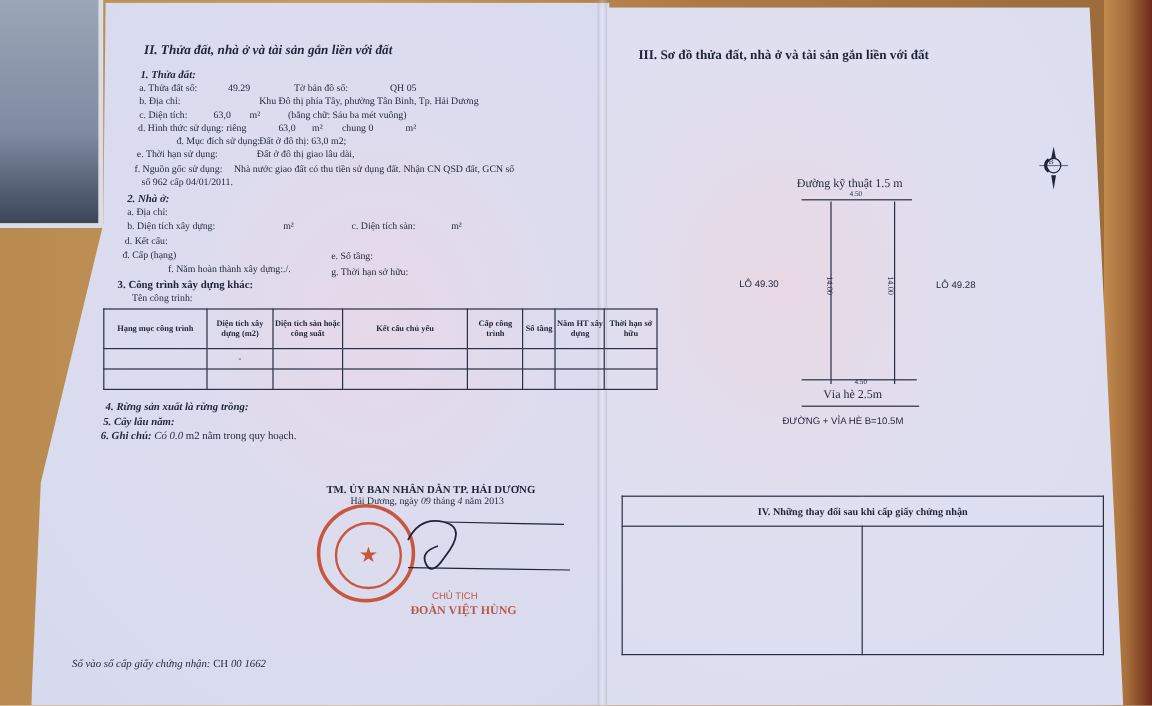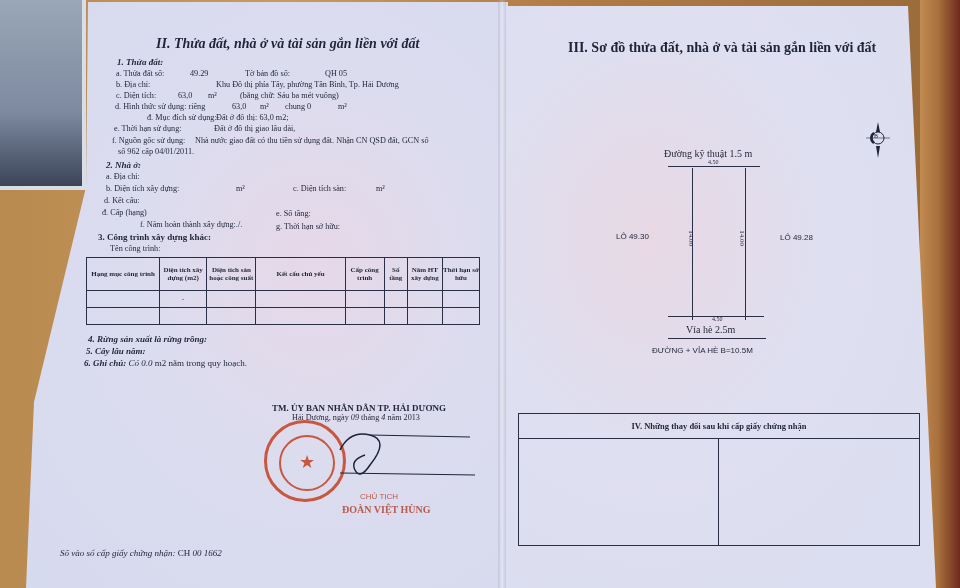--- a/index.html
+++ b/index.html
@@ -36,26 +36,26 @@
     .page-right {
       left:500px; top:6px; width:436px; height:582px;
       background: radial-gradient(ellipse at 35% 40%, #e8d8e4 0%, #dfdff0 40%, #dadef0 100%);
       clip-path: polygon(0 0, 408px 0, 436px 582px, 0 582px);
     }
     .spine {
       position:absolute; left:498px; top:0; width:8px; height:588px;
       background: linear-gradient(90deg, rgba(150,150,180,0.3), rgba(255,255,255,0.2), rgba(150,150,180,0.3));
     }
     .abs { position:absolute; white-space:nowrap; }
-    .sec-title { font-size:14px; font-weight:bold; font-style:italic;margin-left:36px; }
+    .sec-title { font-size:11px; font-weight:bold; font-style:italic; }
     .sub-title { font-size:9px; font-weight:bold; font-style:italic; }
     .line { font-size:8.2px; }
     .bold { font-weight:bold; }
     table.works {
-      position:absolute; left:86px; top:257px; width:394px;
+      position:absolute; left:86px; top:257px; width:462px;
       border-collapse:collapse; font-size:7px; font-weight:bold; text-align:center;
     }
     table.works th, table.works td { border:1px solid #2a2f45; padding:0; }
     table.works th { height:32px; line-height:8px; }
     table.works td { height:16px; font-weight:normal; }
     .seal {
       position:absolute; left:264px; top:420px; width:82px; height:82px; border-radius:50%;
       border:3px solid #c9573f; box-sizing:border-box;
     }
     .seal .inner {

